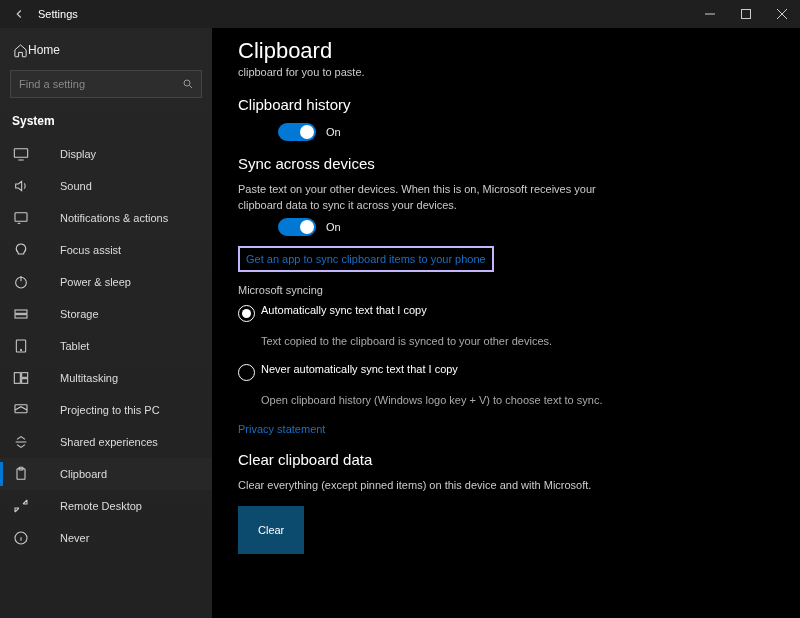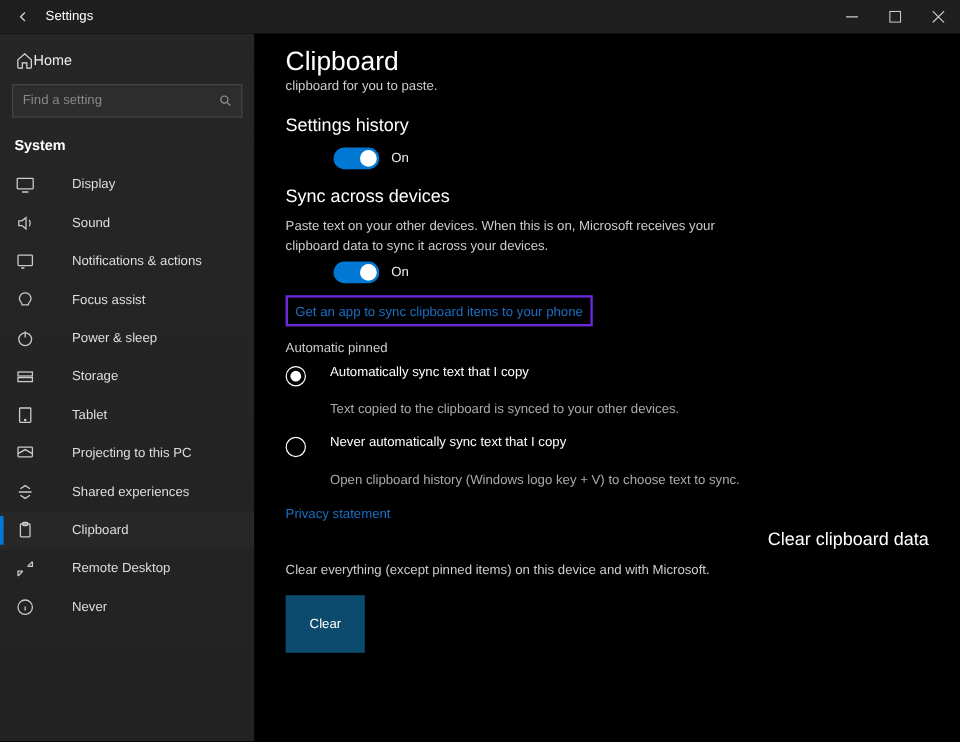--- a/index.html
+++ b/index.html
@@ -34,25 +34,25 @@
 .subline { font-size:11px; color:#ccc; margin-bottom:18px; }
 .section-title { font-size:15px; font-weight:400; margin:14px 0 10px 0; color:#fff; }
 .sec-desc { font-size:11px; color:#ccc; line-height:1.45; max-width:380px; }
 
 .toggle-row { display:flex; align-items:center; gap:10px; margin-top:4px;padding-left:40px; }
 .toggle { width:38px; height:18px; background:#0078d4; border-radius:9px; position:relative; }
 .toggle .knob { position:absolute; right:2px; top:2px; width:14px; height:14px; background:#fff; border-radius:50%; }
 .toggle-label { font-size:11px; color:#eee; }
 
 .link { color:#1a6fc4; font-size:11px; text-decoration:none; display:inline-block; }
-.highlight-box { border:2px solid #6d28d9; padding:4px 6px; margin-top:10px; display:inline-block; max-width:fit-content; }
+.highlight-box { border:2px solid #c4b5fd; padding:4px 6px; margin-top:10px; display:inline-block; max-width:fit-content; }
 
 .subheading { font-size:11px; color:#ccc; margin-top:12px; margin-bottom:8px; }
 
-.radio-block { display:flex; gap:20px; margin-top:6px; max-width:420px; }
+.radio-block { display:flex; gap:6px; margin-top:6px; max-width:420px; }
 .radio-outer { width:17px; height:17px; border:1.5px solid #fff; border-radius:50%; flex:none; display:flex; align-items:center; justify-content:center; margin-top:1px; }
 .radio-outer.checked .radio-inner { width:9px; height:9px; background:#fff; border-radius:50%; }
 .radio-text { display:flex; flex-direction:column; gap:3px; }
 .radio-text .rlabel { font-size:11px; color:#fff; }
 .radio-text .rdesc { font-size:11px; color:#aaa; line-height:1.4;margin-top:15px; }
 
 .privacy-link { margin-top:14px; display:block; }
 
 .clear-btn { margin-top:12px; display:inline-block; background:#0c4a6e; color:#fff; font-size:11px; padding:18px 20px; border:none; cursor:pointer; }
 
@@ -166,20 +166,30 @@
               <svg width="16" height="16" viewBox="0 0 24 24" fill="none" stroke="currentColor" stroke-width="1.6">
                 <rect x="5" y="3" width="14" height="18" rx="1"></rect>
                 <circle cx="12" cy="18" r="0.8" fill="currentColor"></circle>
               </svg>
             </span>
           <span>Tablet</span>
         </div>
         <div class="navitem">
           <span class="icon">
               <svg width="16" height="16" viewBox="0 0 24 24" fill="none" stroke="currentColor" stroke-width="1.6">
+                <rect x="2" y="4" width="9" height="16"></rect>
+                <rect x="13" y="4" width="9" height="7"></rect>
+                <rect x="13" y="13" width="9" height="7"></rect>
+              </svg>
+            </span>
+          <span>Multitasking</span>
+        </div>
+        <div class="navitem">
+          <span class="icon">
+              <svg width="16" height="16" viewBox="0 0 24 24" fill="none" stroke="currentColor" stroke-width="1.6">
                 <rect x="3" y="4" width="18" height="12" rx="1"></rect>
                 <path d="M3 12l9-5 9 5"></path>
               </svg>
             </span>
           <span>Projecting to this PC</span>
         </div>
         <div class="navitem">
           <span class="icon">
               <svg width="16" height="16" viewBox="0 0 24 24" fill="none" stroke="currentColor" stroke-width="1.6">
                 <path d="M6 8l6-4 6 4M6 16l6 4 6-4M4 12h16"></path>
@@ -213,41 +223,41 @@
             </span>
           <span>Never</span>
         </div>
       </div>
     </div>
 
     <div class="content">
       <h1>Clipboard</h1>
       <div class="subline">clipboard for you to paste.</div>
 
-      <div class="section-title">Settings history</div>
+      <div class="section-title">Clipboard history</div>
       <div class="toggle-row">
         <div class="toggle">
             <div class="knob"></div>
           </div>
         <div class="toggle-label">On</div>
       </div>
 
       <div class="section-title">Sync across devices</div>
       <div class="sec-desc">Paste text on your other devices. When this is on, Microsoft receives your clipboard data to sync it across your devices.</div>
       <div class="toggle-row">
         <div class="toggle">
             <div class="knob"></div>
           </div>
         <div class="toggle-label">On</div>
       </div>
       <div class="highlight-box">
         <a class="link">Get an app to sync clipboard items to your phone</a>
       </div>
 
-      <div class="subheading">Automatic pinned</div>
+      <div class="subheading">Microsoft syncing</div>
 
       <div class="radio-block">
         <div class="radio-outer checked">
             <div class="radio-inner"></div>
           </div>
         <div class="radio-text">
           <div class="rlabel">Automatically sync text that I copy</div>
           <div class="rdesc">Text copied to the clipboard is synced to your other devices.</div>
         </div>
       </div>
@@ -255,18 +265,18 @@
       <div class="radio-block" style="margin-top:14px;">
         <div class="radio-outer"></div>
         <div class="radio-text">
           <div class="rlabel">Never automatically sync text that I copy</div>
           <div class="rdesc">Open clipboard history (Windows logo key + V) to choose text to sync.</div>
         </div>
       </div>
 
       <a class="link privacy-link">Privacy statement</a>
 
-      <div class="section-title" style="margin-top:6px;text-align:right;">Clear clipboard data</div>
+      <div class="section-title" style="margin-top:16px;">Clear clipboard data</div>
       <div class="sec-desc">Clear everything (except pinned items) on this device and with Microsoft.</div>
       <button class="clear-btn">Clear</button>
     </div>
   </div>
 </div>
 
 </body></html>

